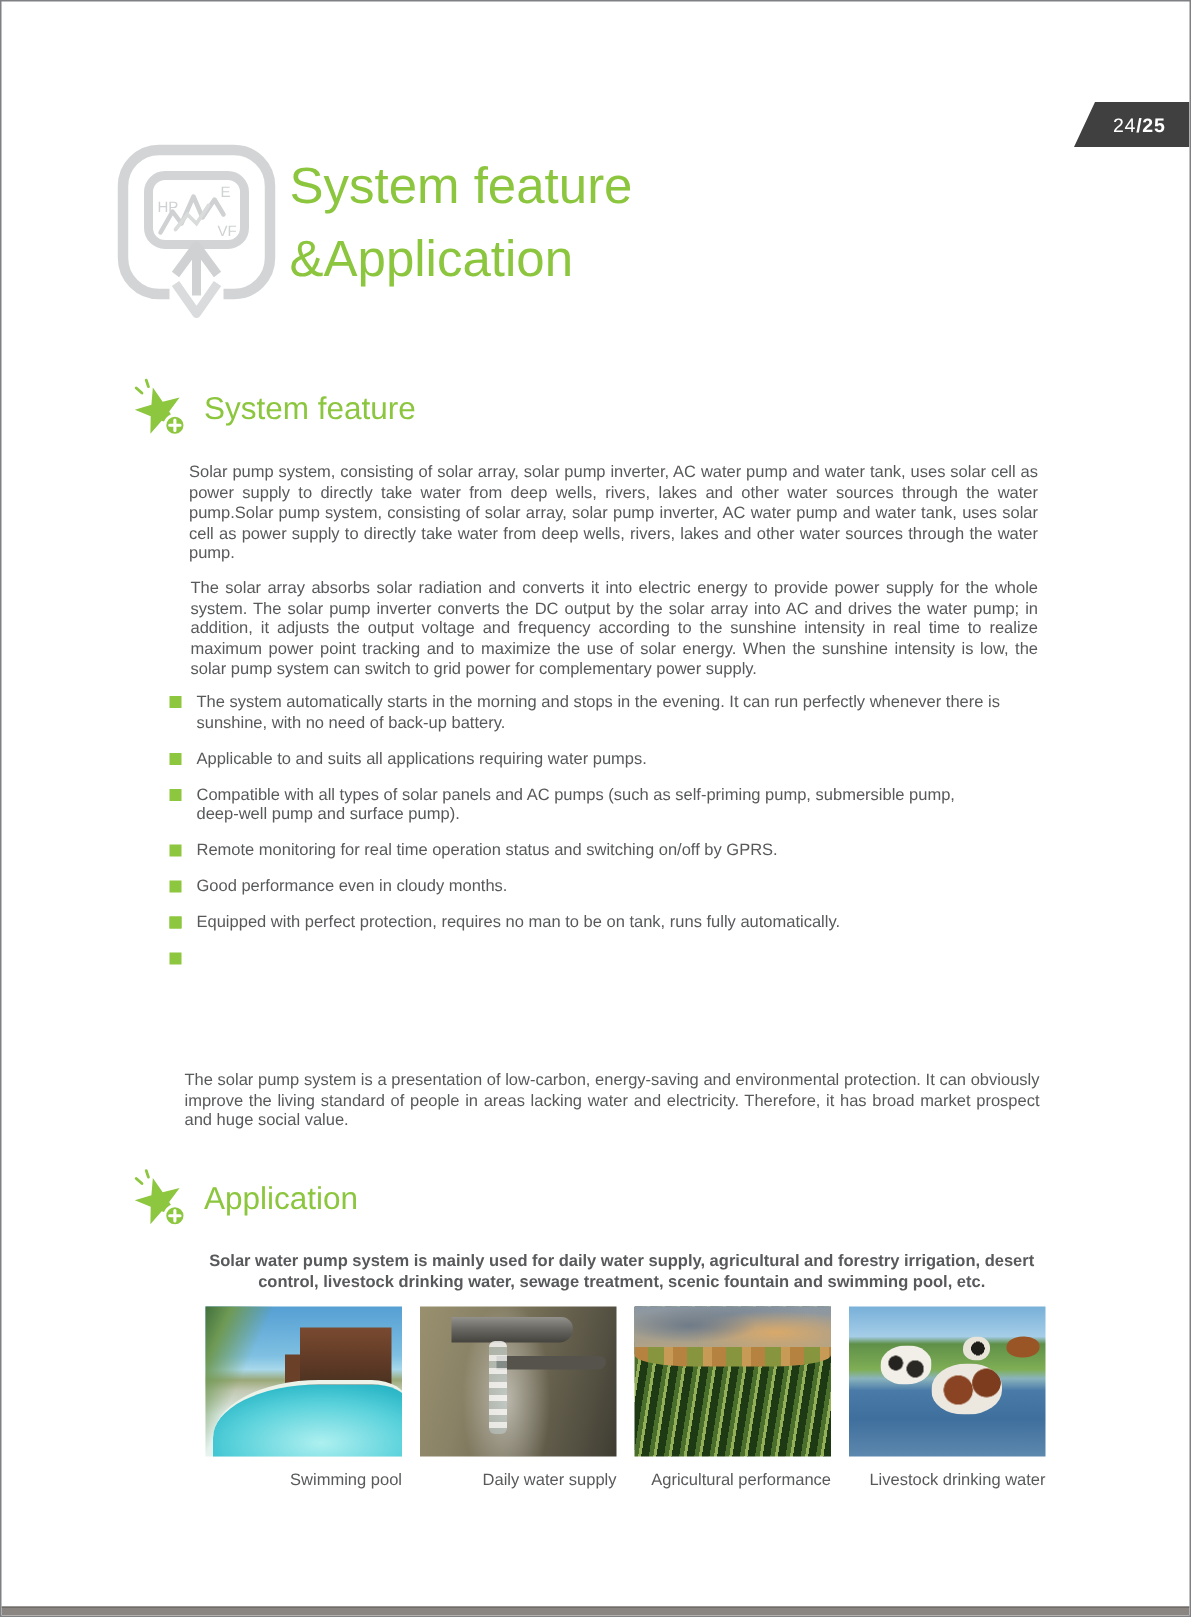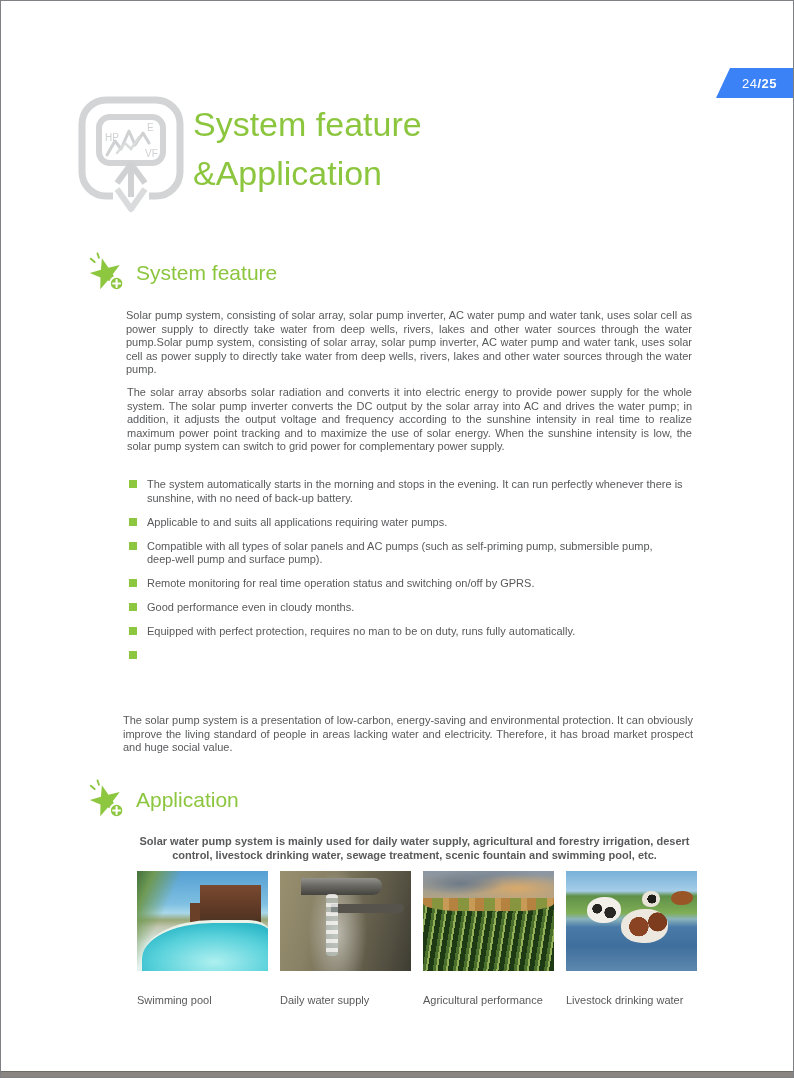--- a/index.html
+++ b/index.html
@@ -13,21 +13,21 @@
     font-family:"Liberation Sans", sans-serif;
     color:#58595b;
   }
   .footer-bar{
     position:absolute;left:0;right:0;bottom:0;height:6px;
     background:#8b8581;border-top:1px solid #6f6b67;
   }
   
   .badge{
     position:absolute;top:67px;right:0;width:77px;height:30px;
-    background:#3b82f6;
+    background:#404040;
     clip-path:polygon(14px 0, 100% 0, 100% 100%, 0 100%);
     color:#ffffff;font-size:13px;
     display:flex;align-items:center;justify-content:center;
     padding-left:10px;letter-spacing:.5px;
   }
   .badge .bold{font-weight:bold;}
   
   .header-icon{position:absolute;left:74px;top:92px;width:112px;height:120px;}
   
   .doc-title{
@@ -47,33 +47,33 @@
     position:absolute;font-size:11px;line-height:13.5px;color:#58595b;
     text-align:justify;
   }
   .para1{left:125px;top:297px;width:566px;}
   .para2{left:126px;top:374px;width:565px;}
   .closing{left:122px;top:702px;width:570px;}
   .app-intro{left:135px;top:823px;width:557px;text-align:center;font-weight:bold;}
   
   .bullet-list{
     position:absolute;left:112px;top:461px;width:582px;
-    list-style:none;margin:16px;padding:0;
+    list-style:none;margin:0;padding:0;
     font-size:11px;line-height:13.5px;
   }
   .bullet-list li{position:relative;padding-left:18px;margin-bottom:10.5px;}
   .bullet-list li .sq{
     position:absolute;left:0;top:2px;width:8px;height:8px;background:#8dc63f;
   }
   .bullet-list li.narrow{width:548px;}
   
   .gallery{position:absolute;left:136px;top:870px;display:flex;gap:12px;}
   .gallery figure{margin:0;width:131px;}
   .art{position:relative;width:131px;height:100px;overflow:hidden;}
-  .gallery figcaption{margin-top:23px;font-size:11px;color:#58595b;}
+  .gallery figcaption{margin-top:10px;font-size:11px;color:#58595b;text-align:right;}
   
   .art-pool{
     background:
       linear-gradient(115deg,#41703c 0%,#6f9a55 10%,rgba(0,0,0,0) 26%),
       linear-gradient(180deg,#559fd3 0%,#7fc0e2 33%,#a8d8ea 42%,#9aa878 49%,#c2c8b2 56%,#dceae6 72%,#e6f3ef 100%);
   }
   .art-pool::before{
     content:"";position:absolute;right:5%;top:14%;width:47%;height:42%;
     background:linear-gradient(180deg,#7a4a30 0%,#5f3a26 55%,#46301f 100%);
     box-shadow:-16px 12px 0 -6px #6a4028;
@@ -182,21 +182,21 @@
   <p class="body-text para1">Solar pump system, consisting of solar array, solar pump inverter, AC water pump and water tank, uses solar cell as power supply to directly take water from deep wells, rivers, lakes and other water sources through the water pump.Solar pump system, consisting of solar array, solar pump inverter, AC water pump and water tank, uses solar cell as power supply to directly take water from deep wells, rivers, lakes and other water sources through the water pump.</p>
   <p class="body-text para2">The solar array absorbs solar radiation and converts it into electric energy to provide power supply for the whole system. The solar pump inverter converts the DC output by the solar array into AC and drives the water pump; in addition, it adjusts the output voltage and frequency according to the sunshine intensity in real time to realize maximum power point tracking and to maximize the use of solar energy. When the sunshine intensity is low, the solar pump system can switch to grid power for complementary power supply.</p>
 
   <ul class="bullet-list">
     <li><span class="sq"></span><span>The system automatically starts in the morning and stops in the evening. It can run perfectly whenever there is sunshine, with no need of back-up battery.</span></li>
     <li><span class="sq"></span><span>Applicable to and suits all applications requiring water pumps.</span></li>
     <li class="narrow"><span class="sq"></span><span>Compatible with all types of solar panels and AC pumps (such as self-priming pump, submersible pump, deep-well pump and surface pump).</span></li>
     <li><span class="sq"></span><span>Remote monitoring for real time operation status and switching on/off by GPRS.</span></li>
     <li><span class="sq"></span><span>Good performance even in cloudy months.</span></li>
     <li><span class="sq"></span></li>
-    <li><span class="sq"></span><span>Equipped with perfect protection, requires no man to be on duty, runs fully automatically.</span></li>
+    <li><span class="sq"></span><span>Equipped with perfect protection, requires no man to be on tank, runs fully automatically.</span></li>
     <li><span class="sq"></span></li>
   </ul>
 
   <p class="body-text closing">The solar pump system is a presentation of low-carbon, energy-saving and environmental protection. It can obviously improve the living standard of people in areas lacking water and electricity. Therefore, it has broad market prospect and huge social value.</p>
 
   <div class="section-head head-app">
     <svg class="star" viewBox="0 0 44 44" xmlns="http://www.w3.org/2000/svg">
       <path d="M4,7 L8,10.5 M11,1.5 L12.5,6" stroke="#8dc63f" stroke-width="2" stroke-linecap="round"></path>
       <polygon points="15.6,6.6 14.6,18.6 3.0,22.1 14.1,26.8 13.9,38.9 21.8,29.8 33.2,33.7 27.0,23.4 34.3,13.7 22.5,16.5" fill="#8dc63f"></polygon>
       <circle cx="31" cy="33" r="7" fill="#8dc63f" stroke="#ffffff" stroke-width="2"></circle>

